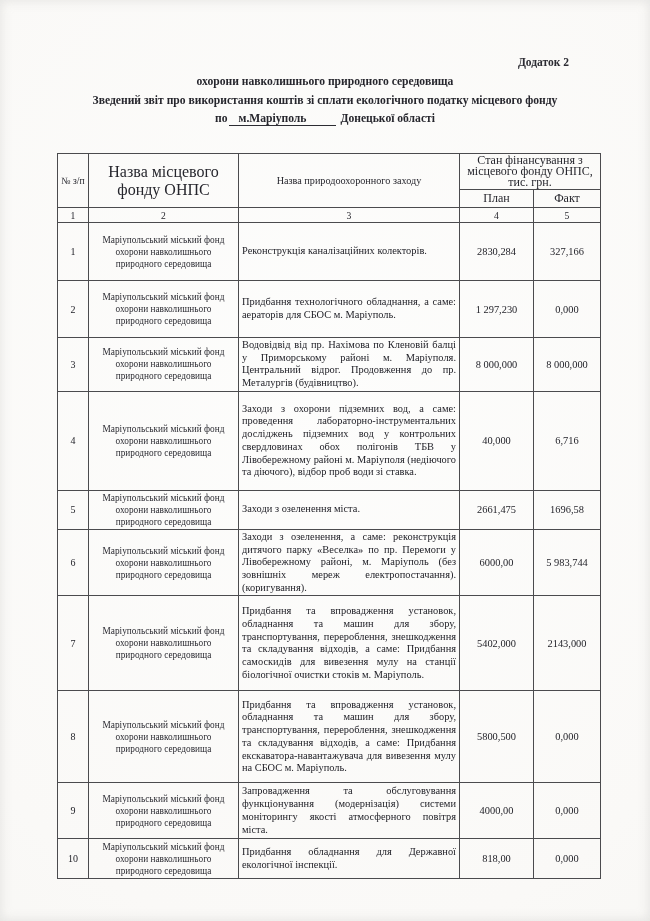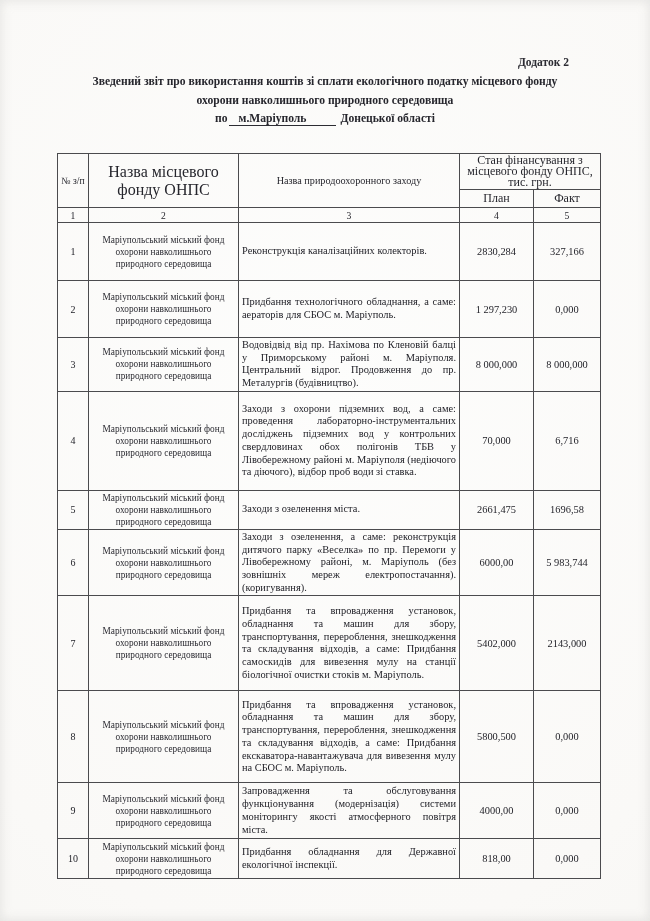--- a/index.html
+++ b/index.html
@@ -101,22 +101,22 @@
   tr.r10 { height: 40px; }
 </style>
 </head>
 <body>
 
 <div class="page">
 
   <div class="annex">Додаток 2</div>
 
   <div class="title-block">
+    <div>охорони навколишнього природного середовища</div>
     <div>Зведений звіт про використання коштів зі сплати екологічного податку місцевого фонду</div>
-    <div>охорони навколишнього природного середовища</div>
     <div class="loc-line"><span>по</span><span class="city">м.Маріуполь</span><span>Донецької області</span></div>
   </div>
 
   <table class="report">
     <colgroup>
       <col style="width:31px">
       <col style="width:150px">
       <col style="width:221px">
       <col style="width:74px">
       <col style="width:67px">
@@ -159,21 +159,21 @@
         <td class="c-num">3</td>
         <td class="c-fund">Маріупольський міський фонд охорони навколишнього природного середовища</td>
         <td class="c-meas">Водовідвід від пр. Нахімова по Кленовій балці у Приморському районі м. Маріуполя. Центральний відрог. Продовження до пр. Металургів (будівництво).</td>
         <td class="c-plan">8 000,000</td>
         <td class="c-fact">8 000,000</td>
       </tr>
       <tr class="r4">
         <td class="c-num">4</td>
         <td class="c-fund">Маріупольський міський фонд охорони навколишнього природного середовища</td>
         <td class="c-meas">Заходи з охорони підземних вод, а саме: проведення лабораторно-інструментальних досліджень підземних вод у контрольних свердловинах обох полігонів ТБВ у Лівобережному районі м. Маріуполя (недіючого та діючого), відбор проб води зі ставка.</td>
-        <td class="c-plan">70,000</td>
+        <td class="c-plan">40,000</td>
         <td class="c-fact">6,716</td>
       </tr>
       <tr class="r5">
         <td class="c-num">5</td>
         <td class="c-fund">Маріупольський міський фонд охорони навколишнього природного середовища</td>
         <td class="c-meas">Заходи з озеленення міста.</td>
         <td class="c-plan">2661,475</td>
         <td class="c-fact">1696,58</td>
       </tr>
       <tr class="r6">

